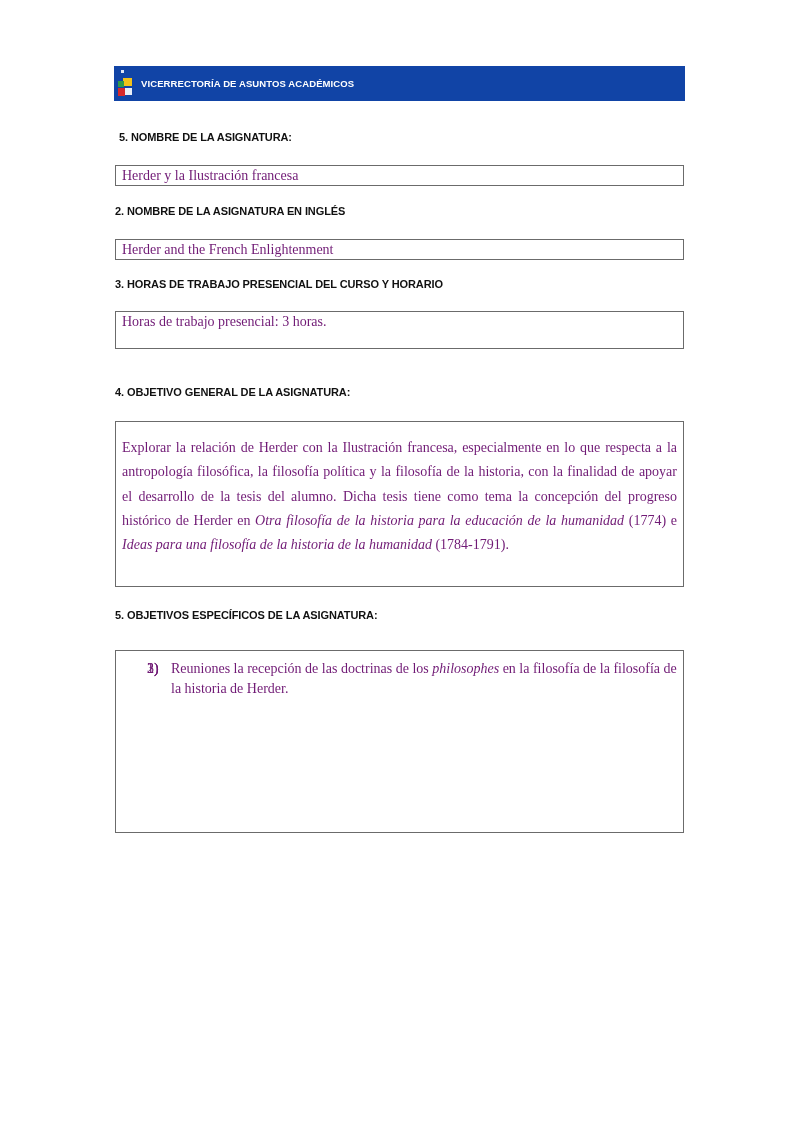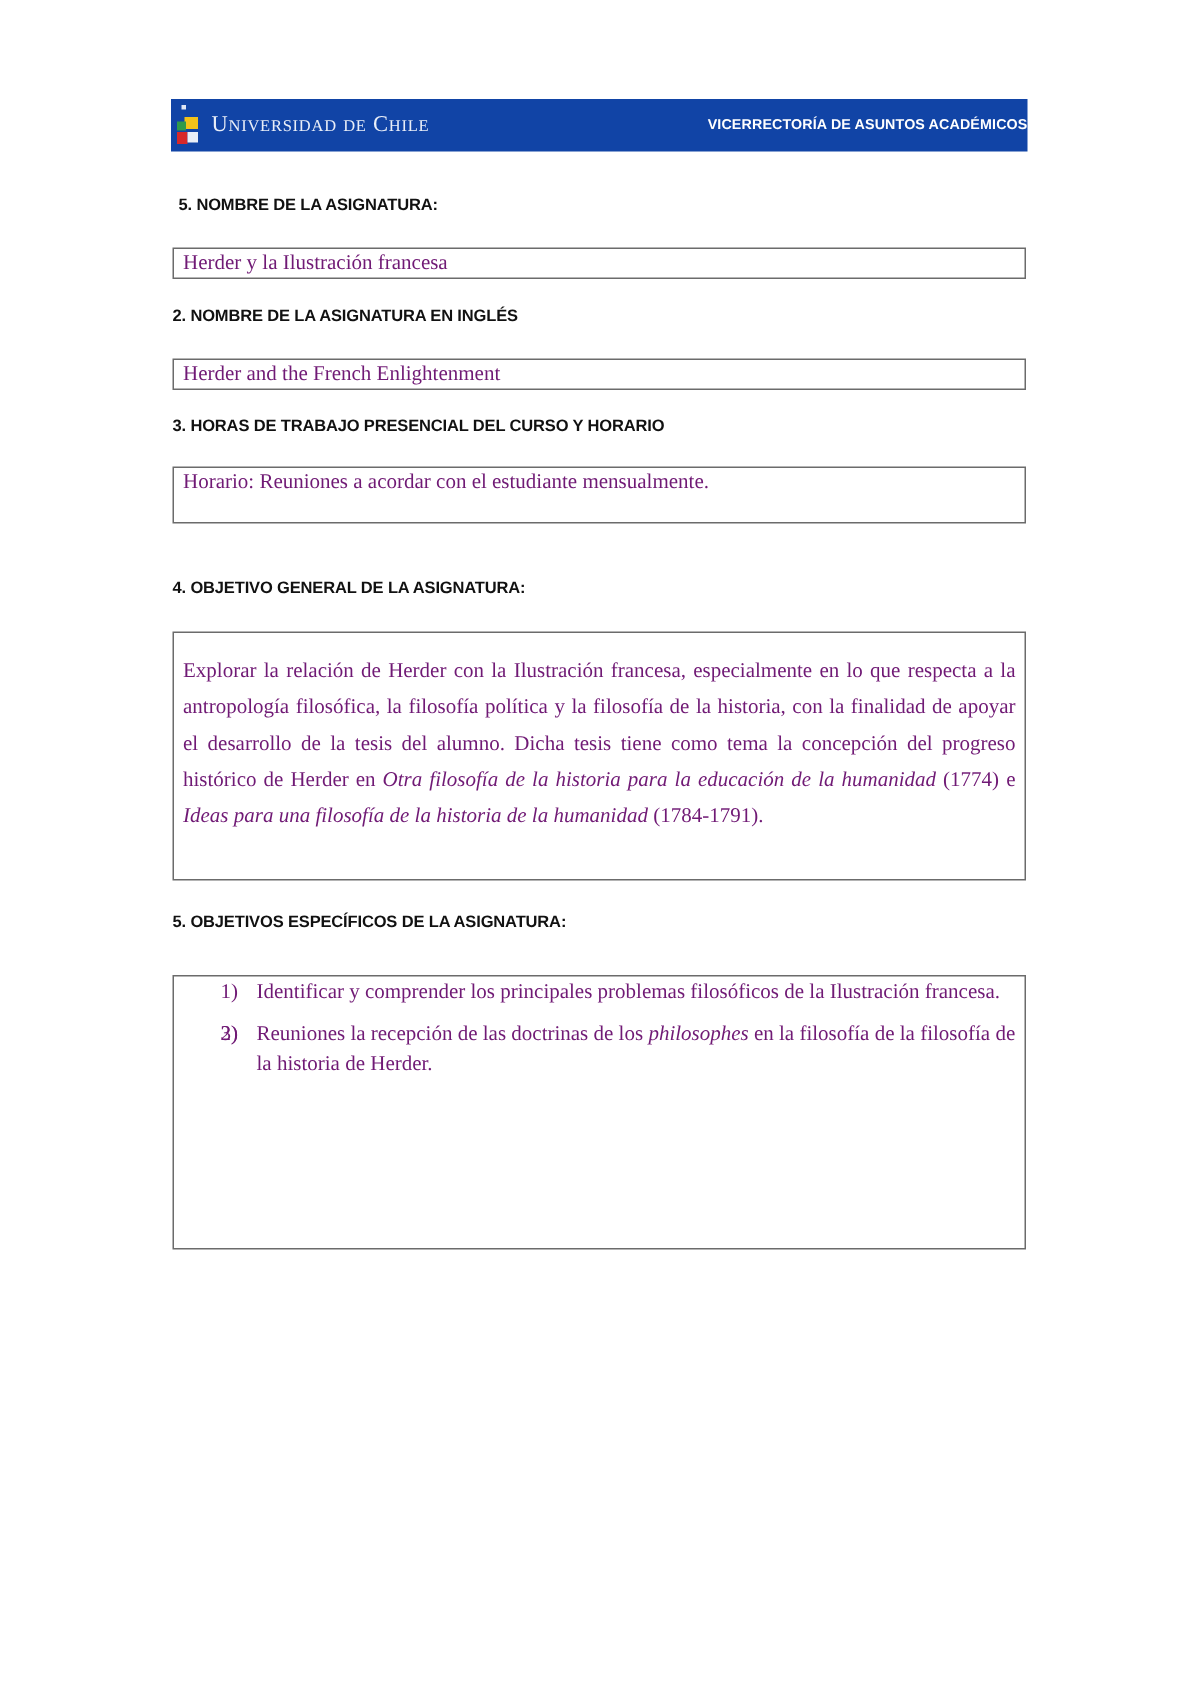--- a/index.html
+++ b/index.html
@@ -123,50 +123,48 @@
 <body>
 
 <div class="header-bar">
   <div class="logo">
     <span class="sq-star"></span>
     <span class="sq-yellow"></span>
     <span class="sq-green"></span>
     <span class="sq-red"></span>
     <span class="sq-white"></span>
   </div>
-  <span class="uni-name">Universidad de Chile</span>
   <span class="vice-name">VICERRECTORÍA DE ASUNTOS ACADÉMICOS</span>
 </div>
 
 <div class="heading" style="top:131px; left:119px;">5. NOMBRE DE LA ASIGNATURA:</div>
 <div class="box single" style="top:165px;">
   <span>Herder y la Ilustración francesa</span>
 </div>
 
 <div class="heading" style="top:205px;">2. NOMBRE DE LA ASIGNATURA EN INGLÉS</div>
 <div class="box single" style="top:239px;">
   <span>Herder and the French Enlightenment</span>
 </div>
 
 <div class="heading" style="top:278px;">3. HORAS DE TRABAJO PRESENCIAL DEL CURSO Y HORARIO</div>
 <div class="box hours">
-  <div>Horario: Reuniones a acordar con el estudiante mensualmente.</div>
+  <div>Horas de trabajo presencial: 3 horas.</div>
 </div>
 
 <div class="heading" style="top:386px;">4.  OBJETIVO GENERAL DE LA ASIGNATURA:</div>
 <div class="box objective">
   <span>Explorar la relación de Herder con la Ilustración francesa, especialmente en lo que respecta a la antropología filosófica, la filosofía política y la filosofía de la historia, con la finalidad de apoyar el desarrollo de la tesis del alumno. Dicha tesis tiene como tema la concepción del progreso histórico de Herder en </span><em>Otra filosofía de la historia para la educación de la humanidad</em><span> (1774) e </span><em>Ideas para una filosofía de la historia de la humanidad</em><span> (1784-1791).</span>
 </div>
 
 <div class="heading" style="top:609px;">5.  OBJETIVOS ESPECÍFICOS DE LA ASIGNATURA:</div>
 <div class="box specific">
   <ol class="spec-list">
     <li class="spec-item" style="margin-top:1px;">
       <span class="spec-num">1)</span>
-      <span>Identificar y comprender los principales problemas filosóficos de la Ilustración francesa.</span>
     </li>
     <li class="spec-item">
       <span class="spec-num">2)</span>
     </li>
     <li class="spec-item">
       <span class="spec-num">3)</span>
       <span>Reuniones la recepción de las doctrinas de los </span><em>philosophes</em><span> en la filosofía de la filosofía de la historia de Herder.</span>
     </li>
   </ol>
 </div>

